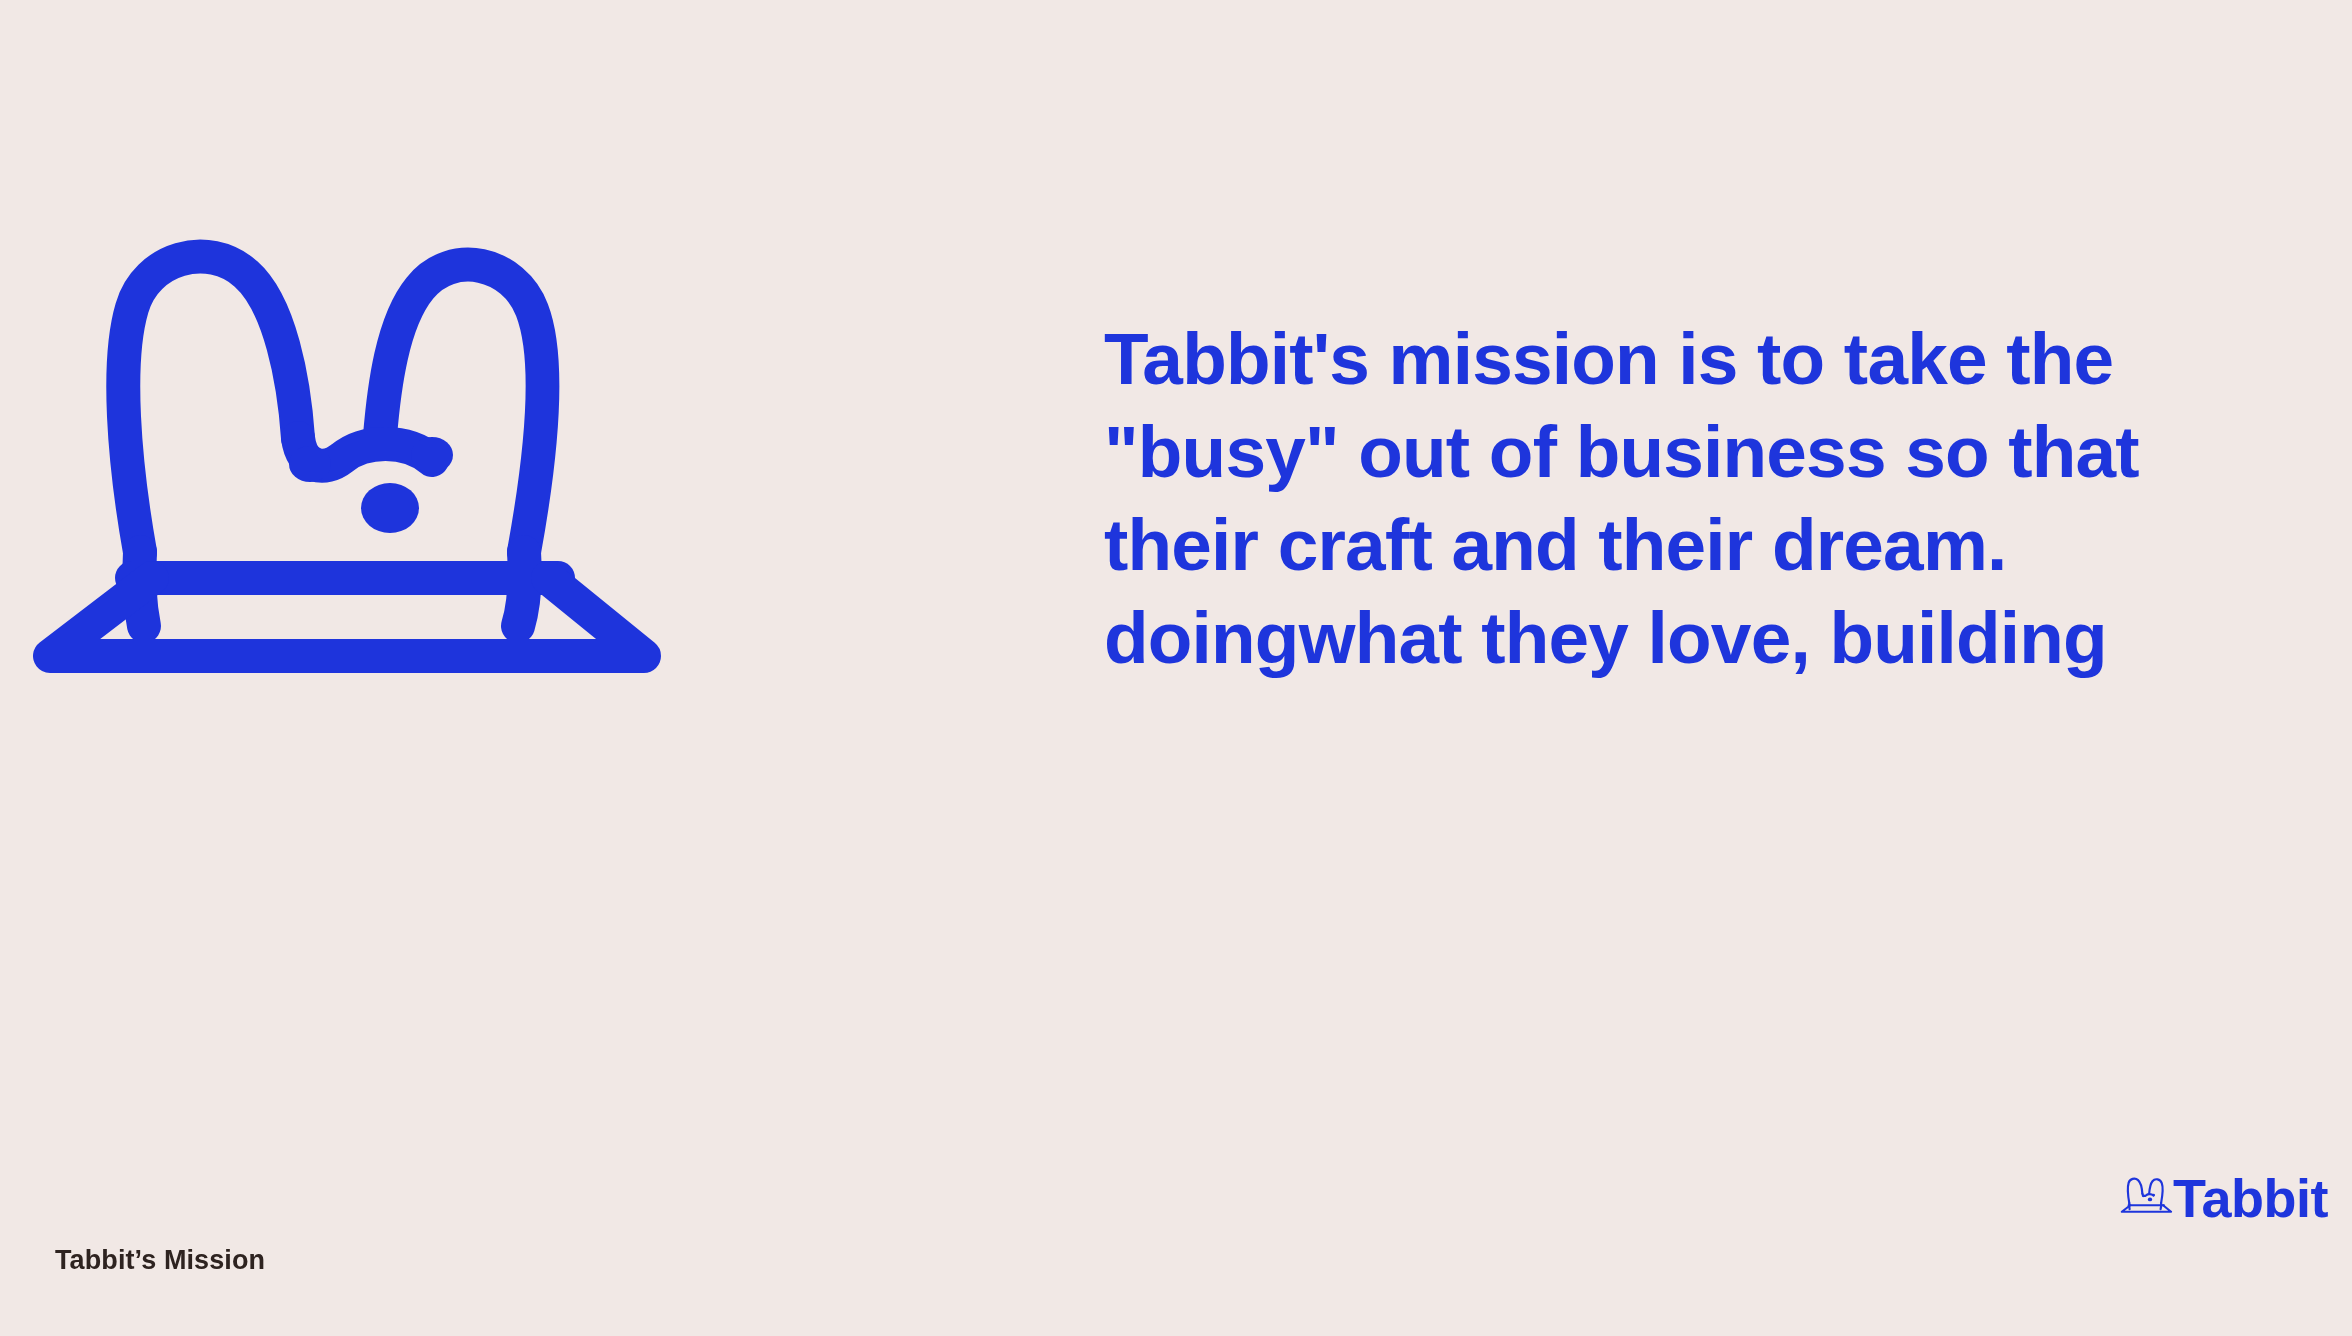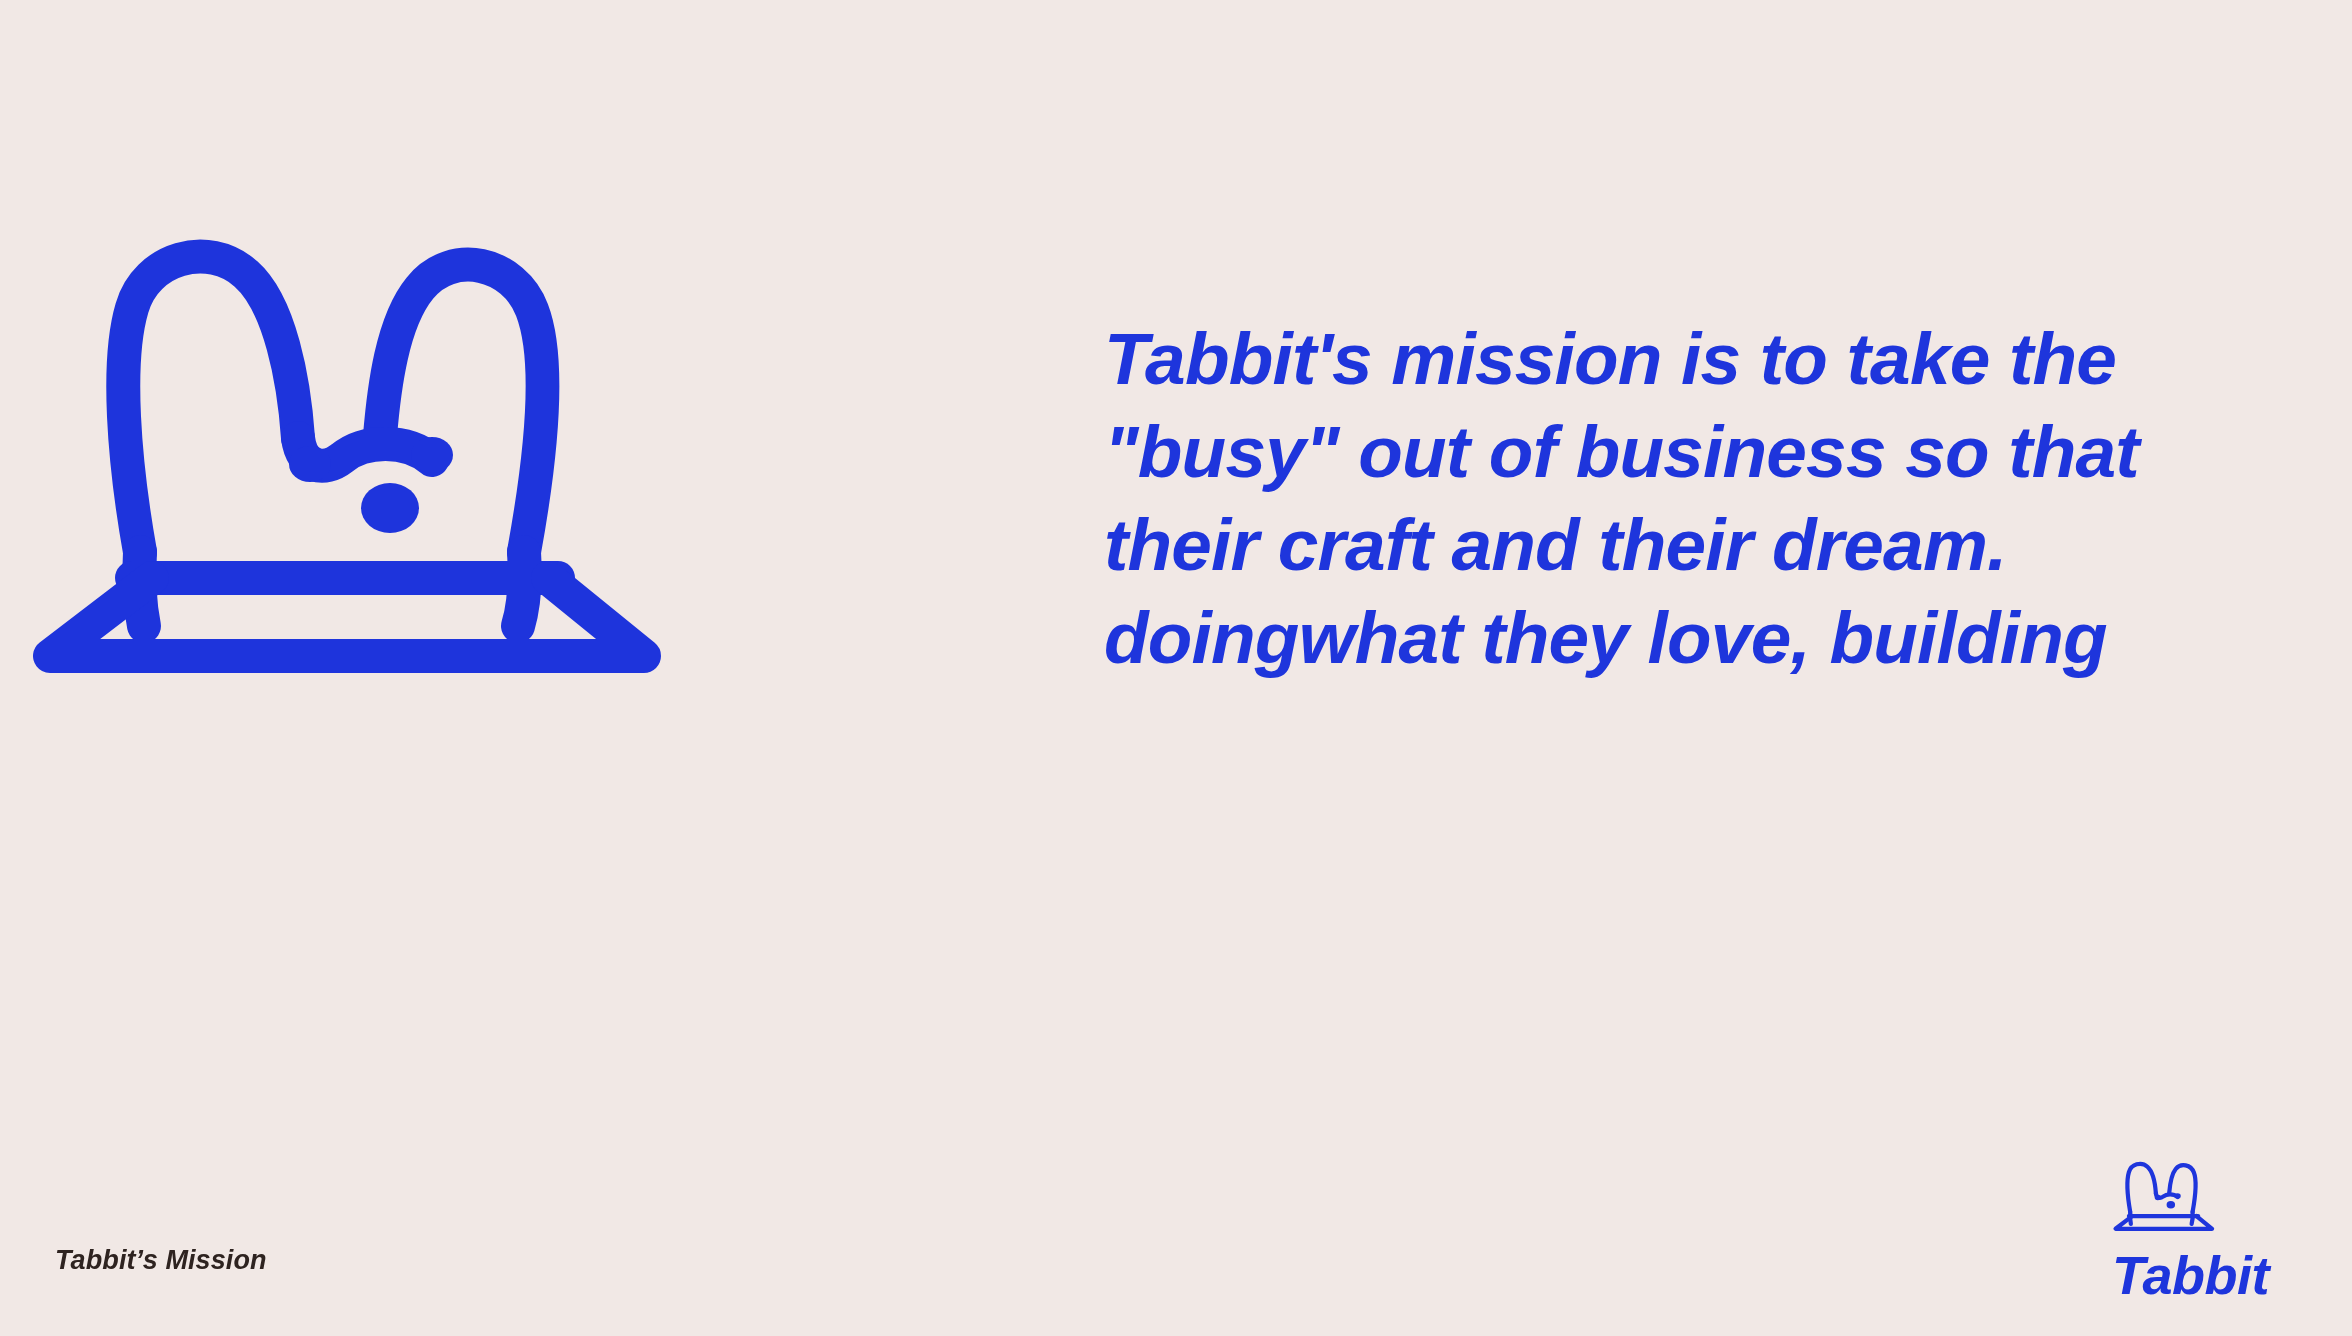--- a/index.html
+++ b/index.html
@@ -14,21 +14,20 @@
     overflow: hidden;
     font-family: "Liberation Sans", sans-serif;
   }
 
   #slide {
     position: relative;
     width: 2352px;
     height: 1336px;
     background: #F1E8E5;
     overflow: hidden;
-    font-style: italic;
   }
 
   
   #hero-illustration {
     position: absolute;
     left: 28px;
     top: 212px;
     width: 640px;
     height: 460px;
   }
@@ -67,25 +66,26 @@
     font-family: "Liberation Sans", sans-serif;
     font-size: 27px;
     font-weight: 700;
     letter-spacing: 0.1px;
     white-space: nowrap;
   }
 
   
   #brand-logo {
     position: absolute;
-    right: 32px;
+    right: 24px;
     top: 1148px;
     width: 208px;
     display: flex;
-    flex-direction: column;
+    flex-direction: row;
+    align-items: center;
   }
   #brand-logo .logo-mark {
     width: 104px;
     height: 92px;
     display: block;
   }
   #brand-logo .logo-mark svg {
     display: block;
     width: 100%;
     height: 100%;

